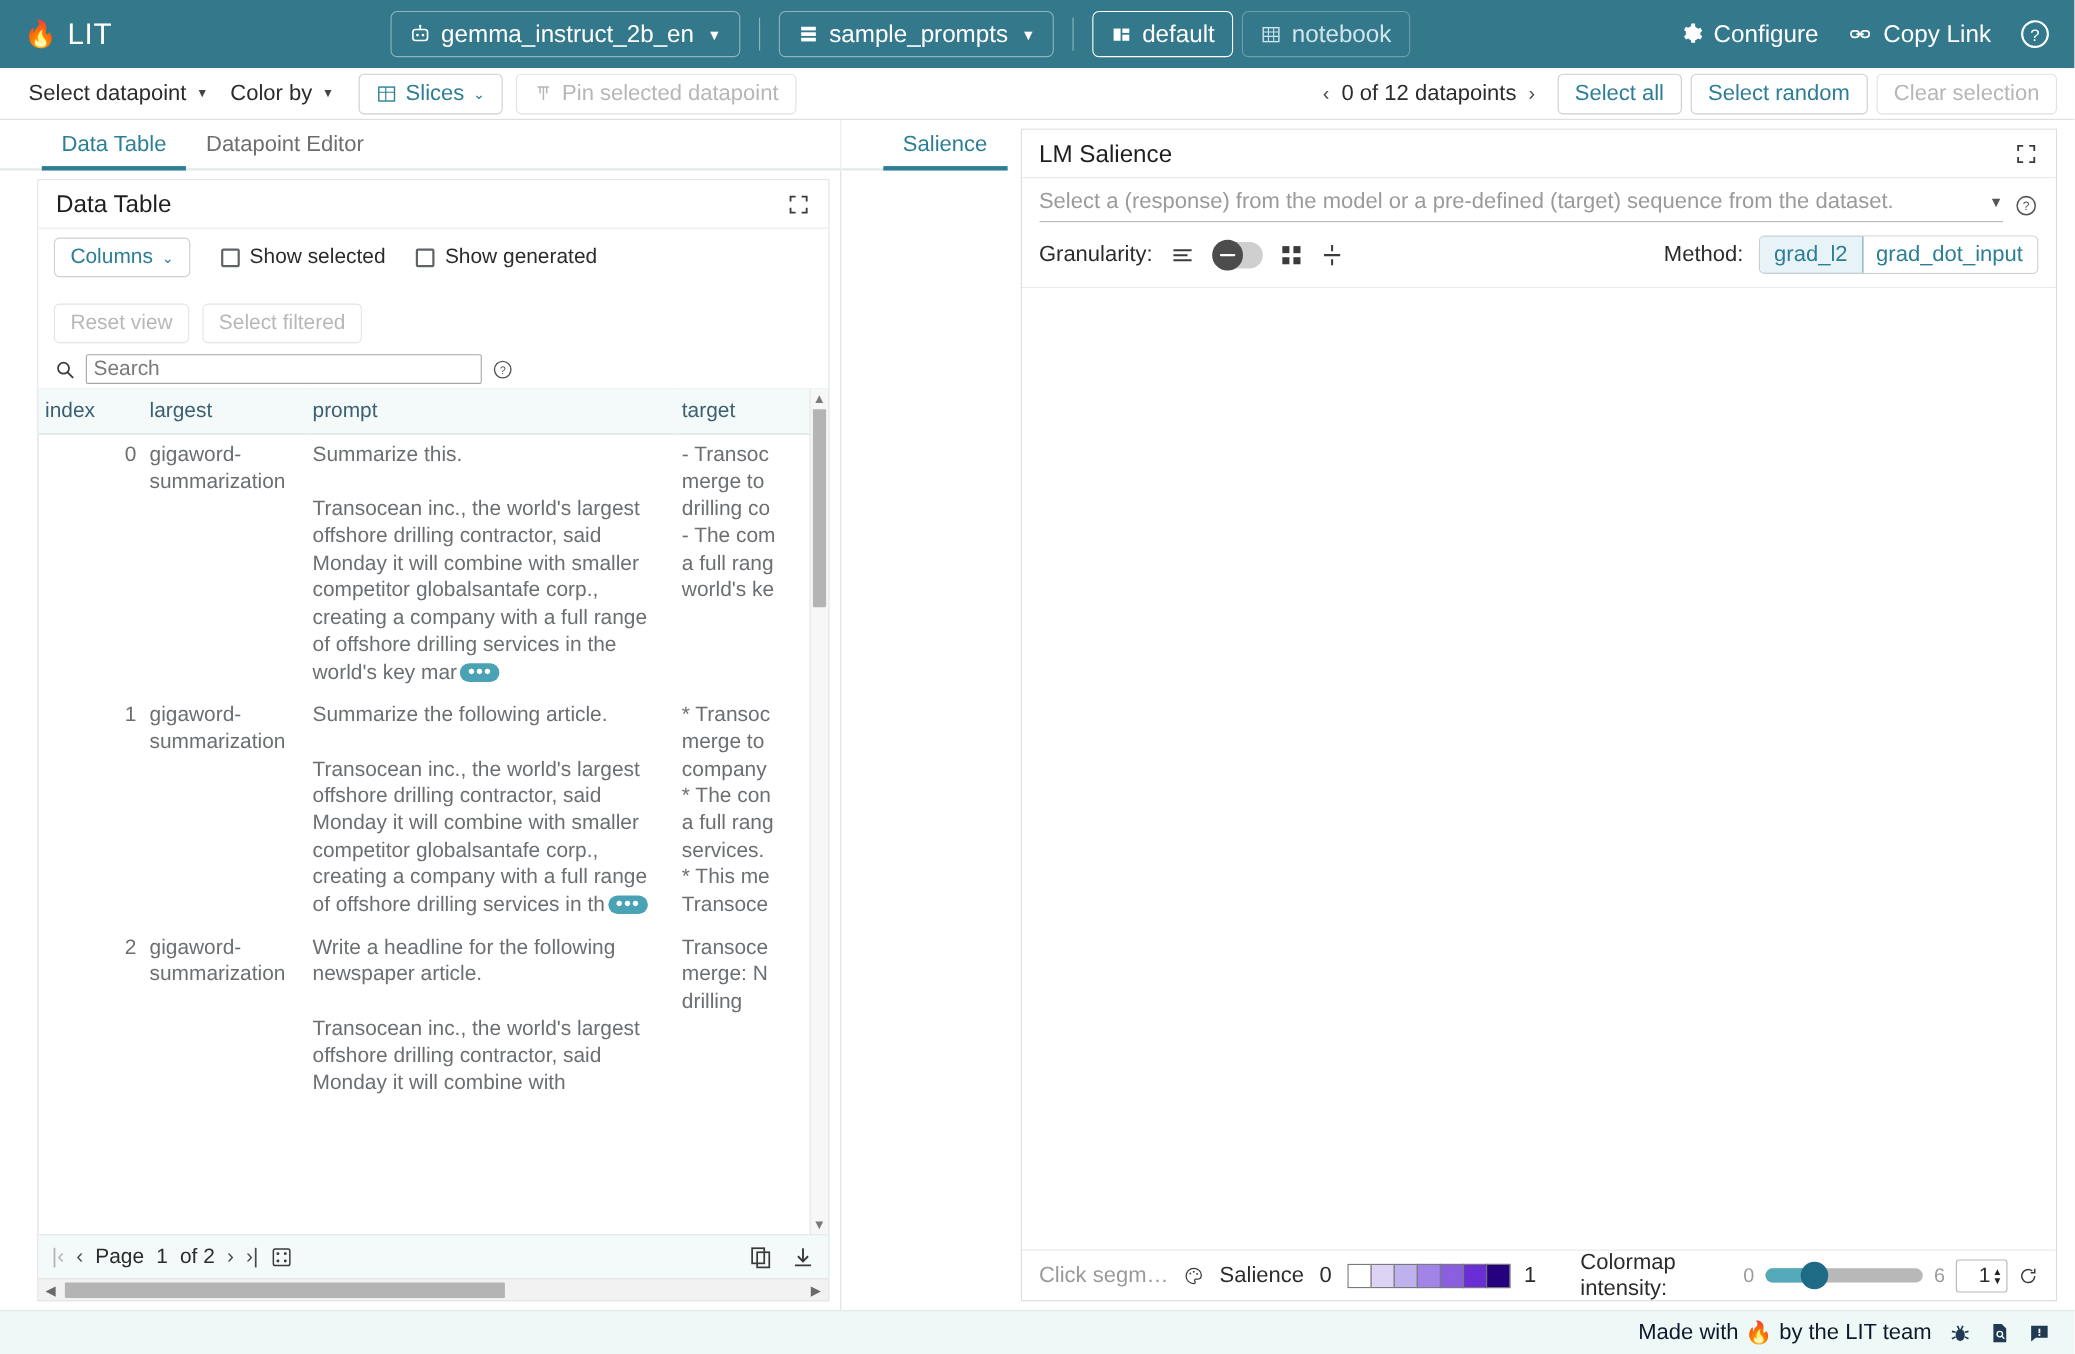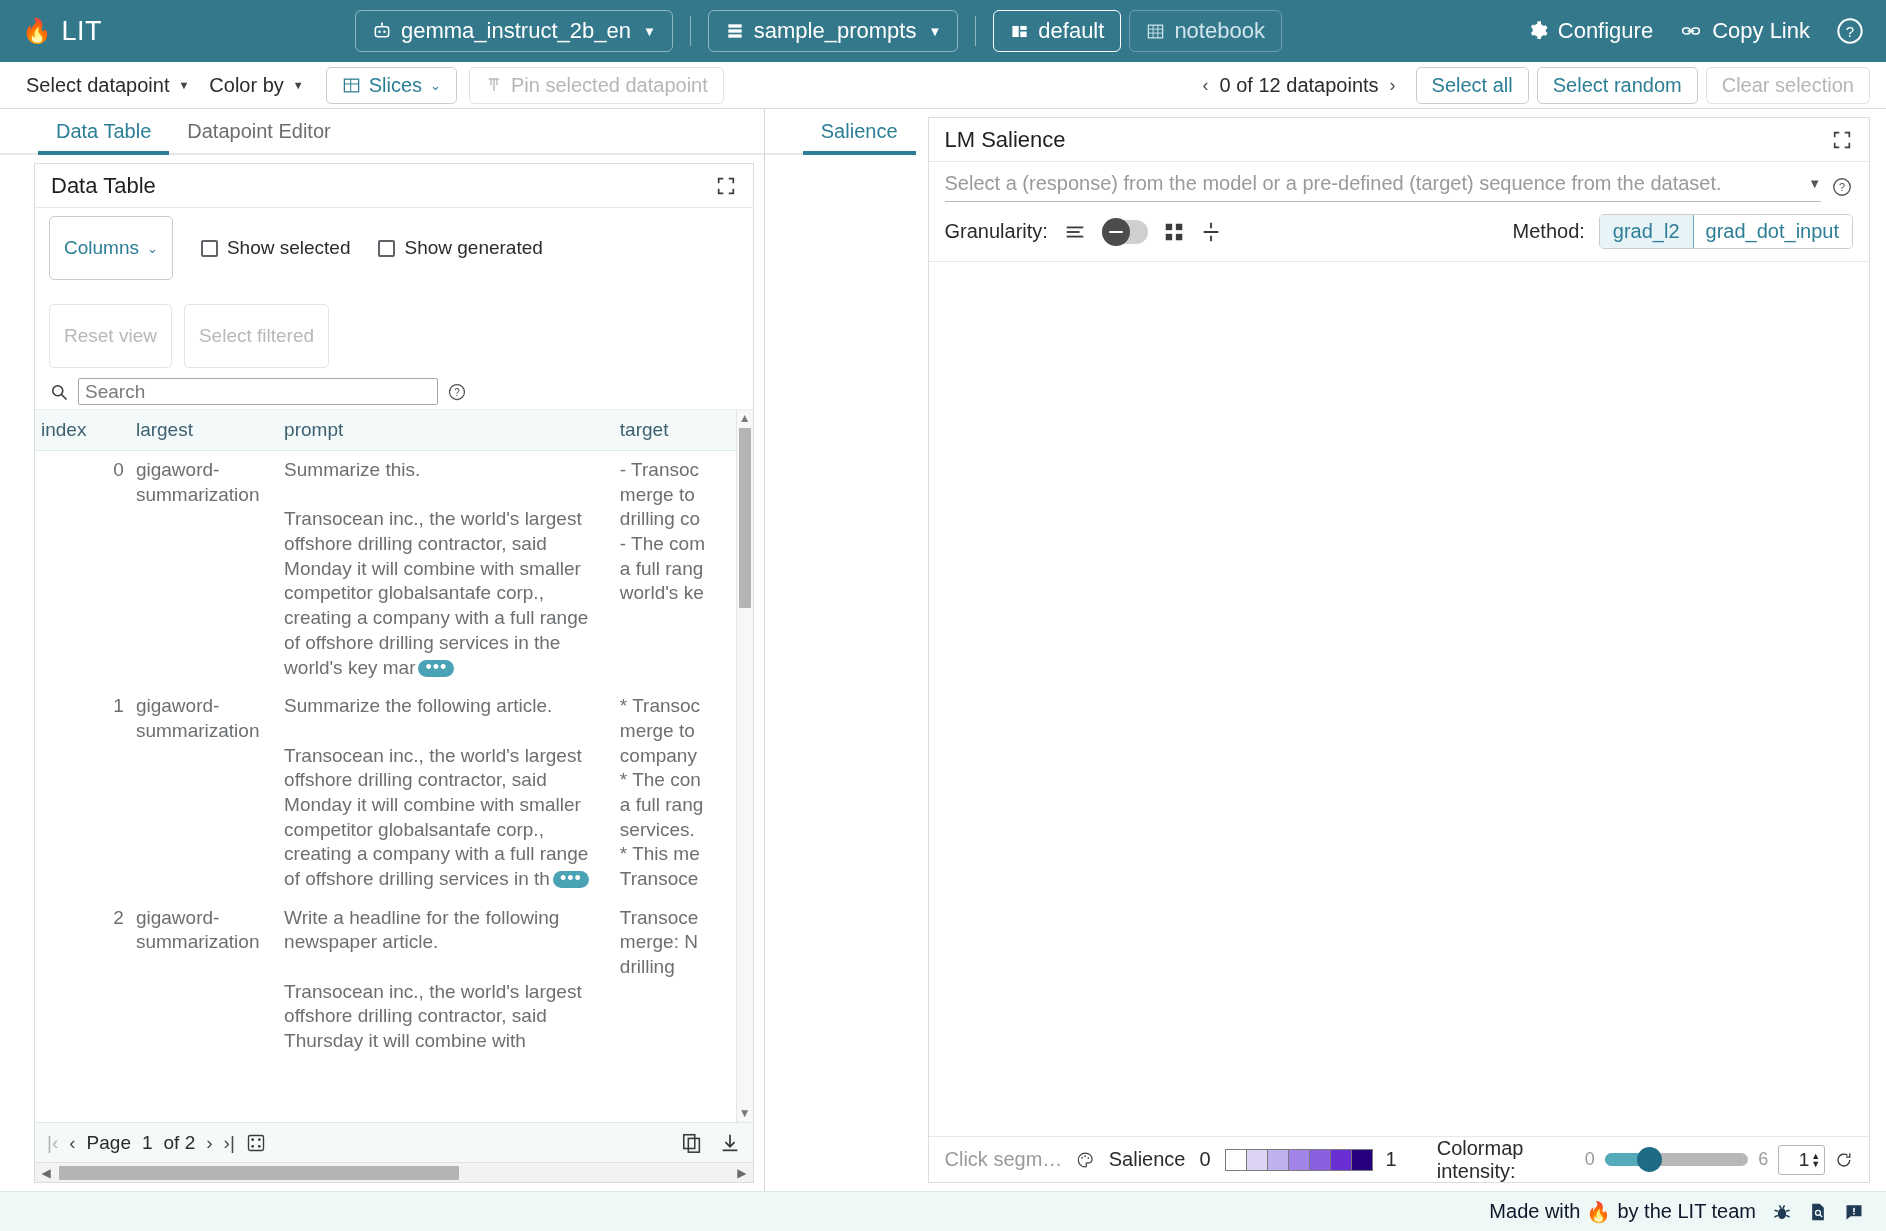--- a/index.html
+++ b/index.html
@@ -146,21 +146,21 @@
   .expand-icon { margin-left:auto; cursor: pointer; }
 
   
   .dt-controls {
     padding: 8px 14px 4px 14px;
     background: #fff;
   }
   .dt-row1 { display:flex; align-items:center; }
   .btn-outline {
     border:1px solid #cdcdcd; border-radius: 5px;
-    padding: 20px 14px; font-size: 19px; color:#2c7e96;
+    padding: 6px 14px; font-size: 19px; color:#2c7e96;
     background:#fff; cursor:pointer; display:flex; align-items:center; gap:8px;
     white-space: nowrap;
   }
   .btn-outline.disabled { color:#b8b8b8; border-color:#e4e4e4; cursor:default; }
   .chk-wrap { display:flex; align-items:center; gap:9px; font-size:19px; color:#2b2b2b; margin-left: 28px; white-space:nowrap;}
   .chk {
     width: 17px; height: 17px; border: 2px solid #5f6368; border-radius:2px; background:#fff;
     display:inline-block; cursor:pointer;
   }
   .dt-row2 { display:flex; align-items:center; gap:12px; margin-top: 24px; }
@@ -537,21 +537,21 @@
 a full rang
 services.
 * This me
 Transoce</span></td>
               </tr>
               <tr>
                 <td class="c-index">2</td>
                 <td class="c-source"><span class="cell-break">gigaword-summarization</span></td>
                 <td class="c-prompt"><span class="cell-break">Write a headline for the following newspaper article.
 
-Transocean inc., the world's largest offshore drilling contractor, said Thursday it will combine with</span></td>
+Transocean inc., the world's largest offshore drilling contractor, said Monday it will combine with</span></td>
                 <td class="c-target"><span class="cell-break">Transoce
 merge: N
 drilling</span></td>
               </tr>
             </tbody>
           </table>
           <div class="vscroll">
             <div class="arrow-up">▲</div>
             <div class="thumb"></div>
             <div class="arrow-down">▼</div>

